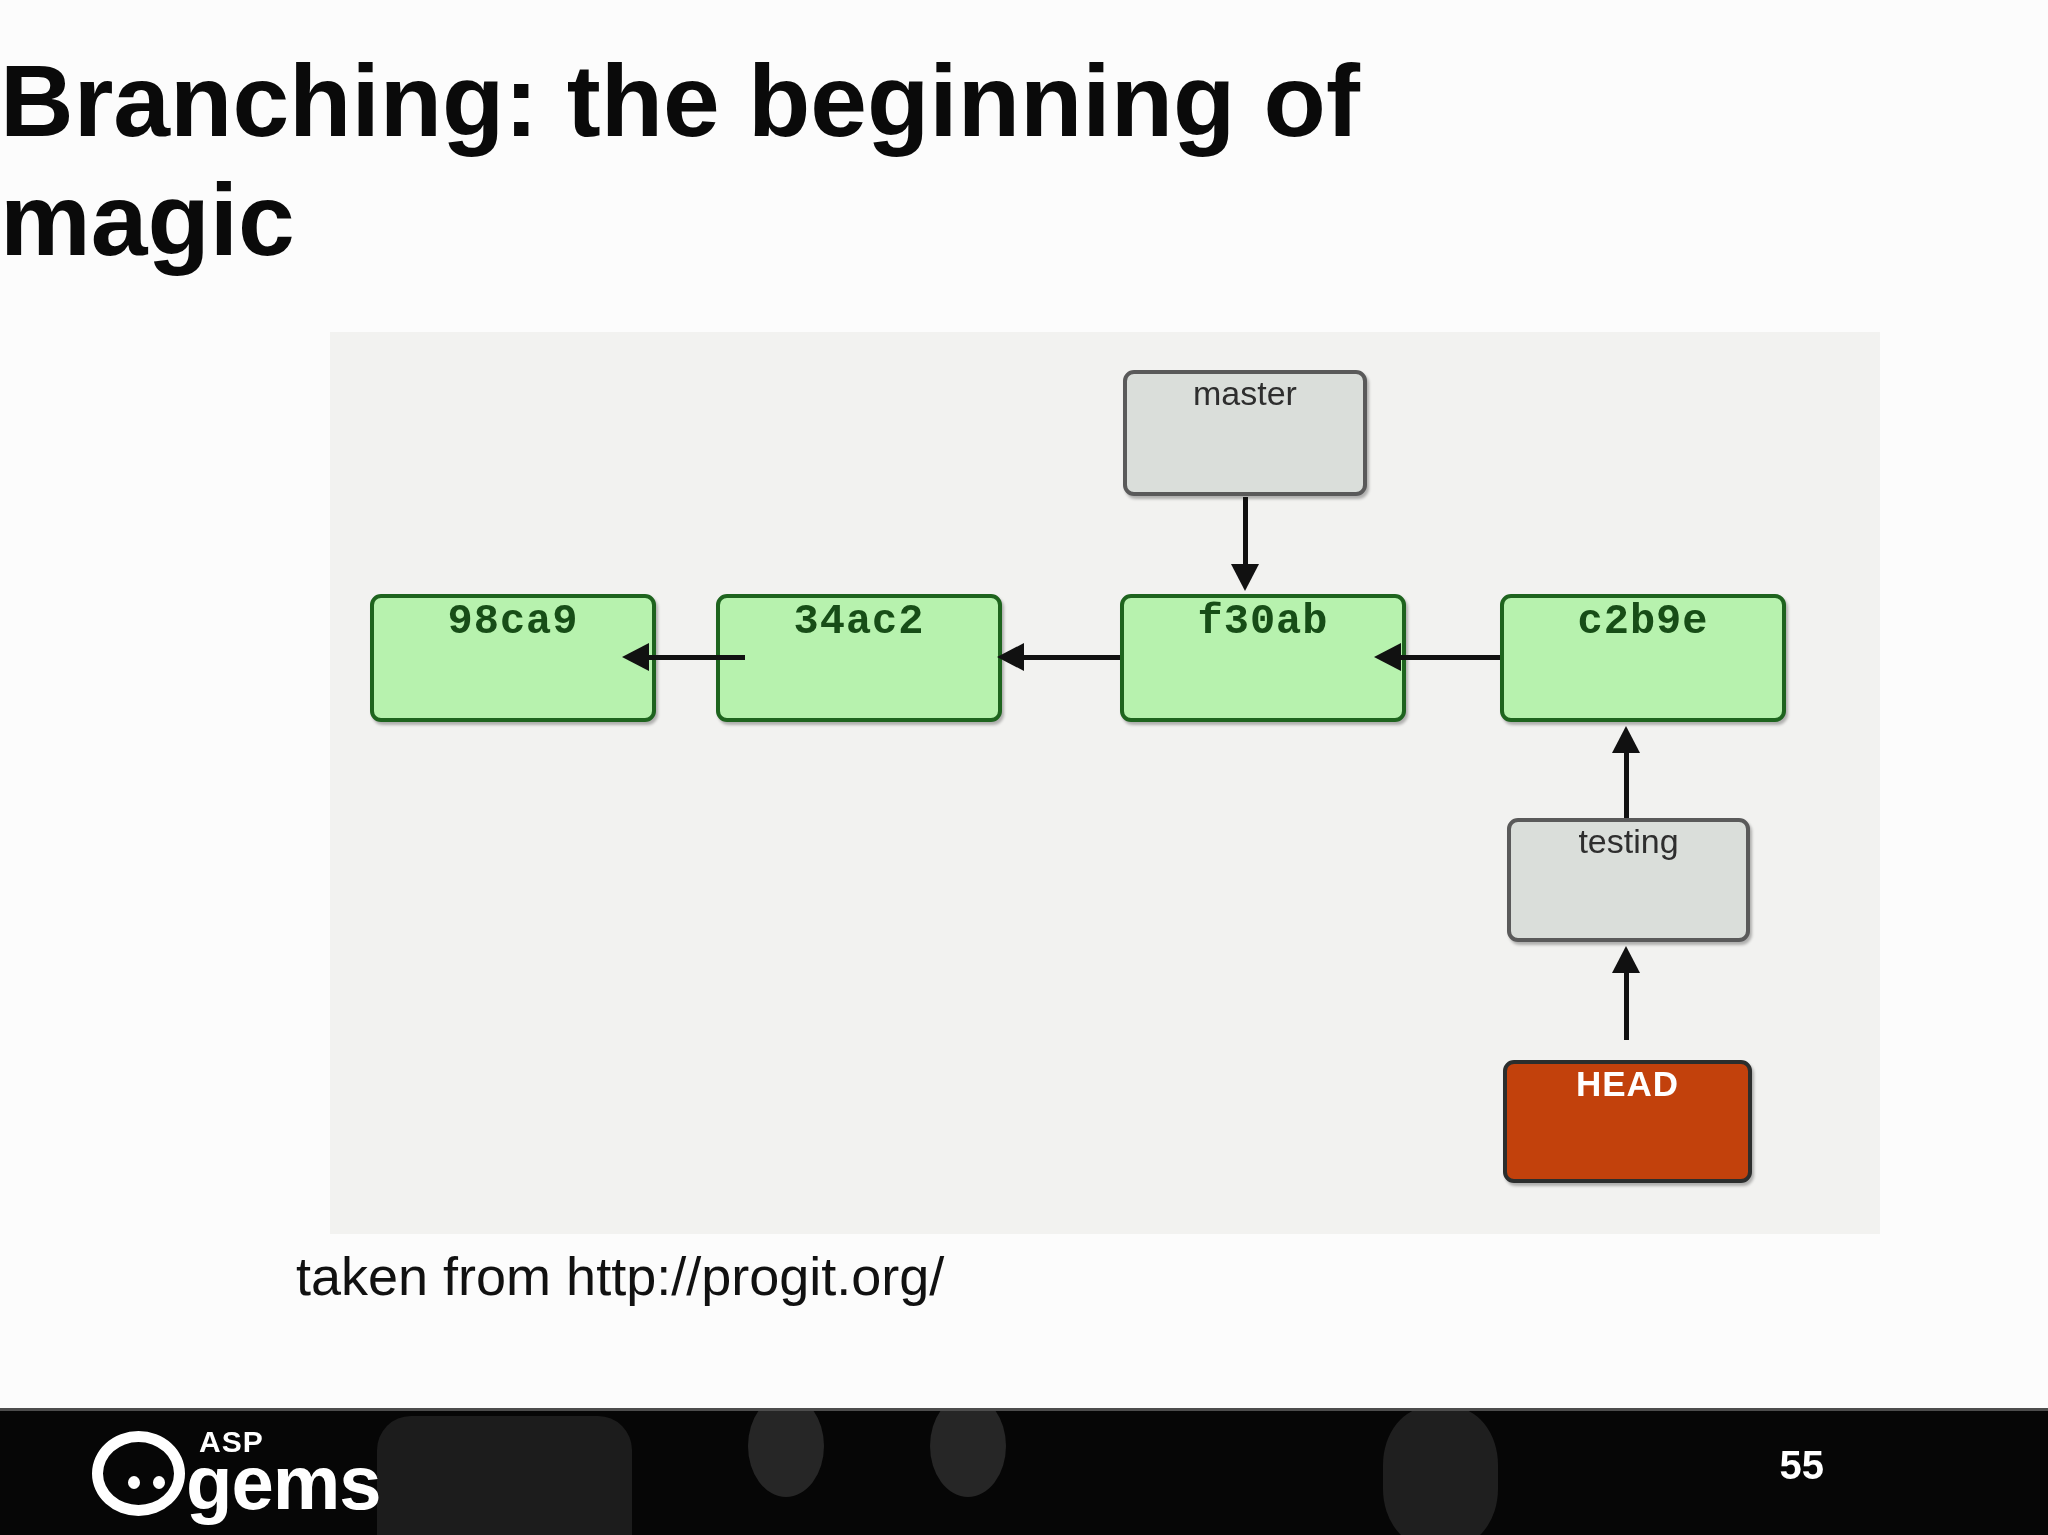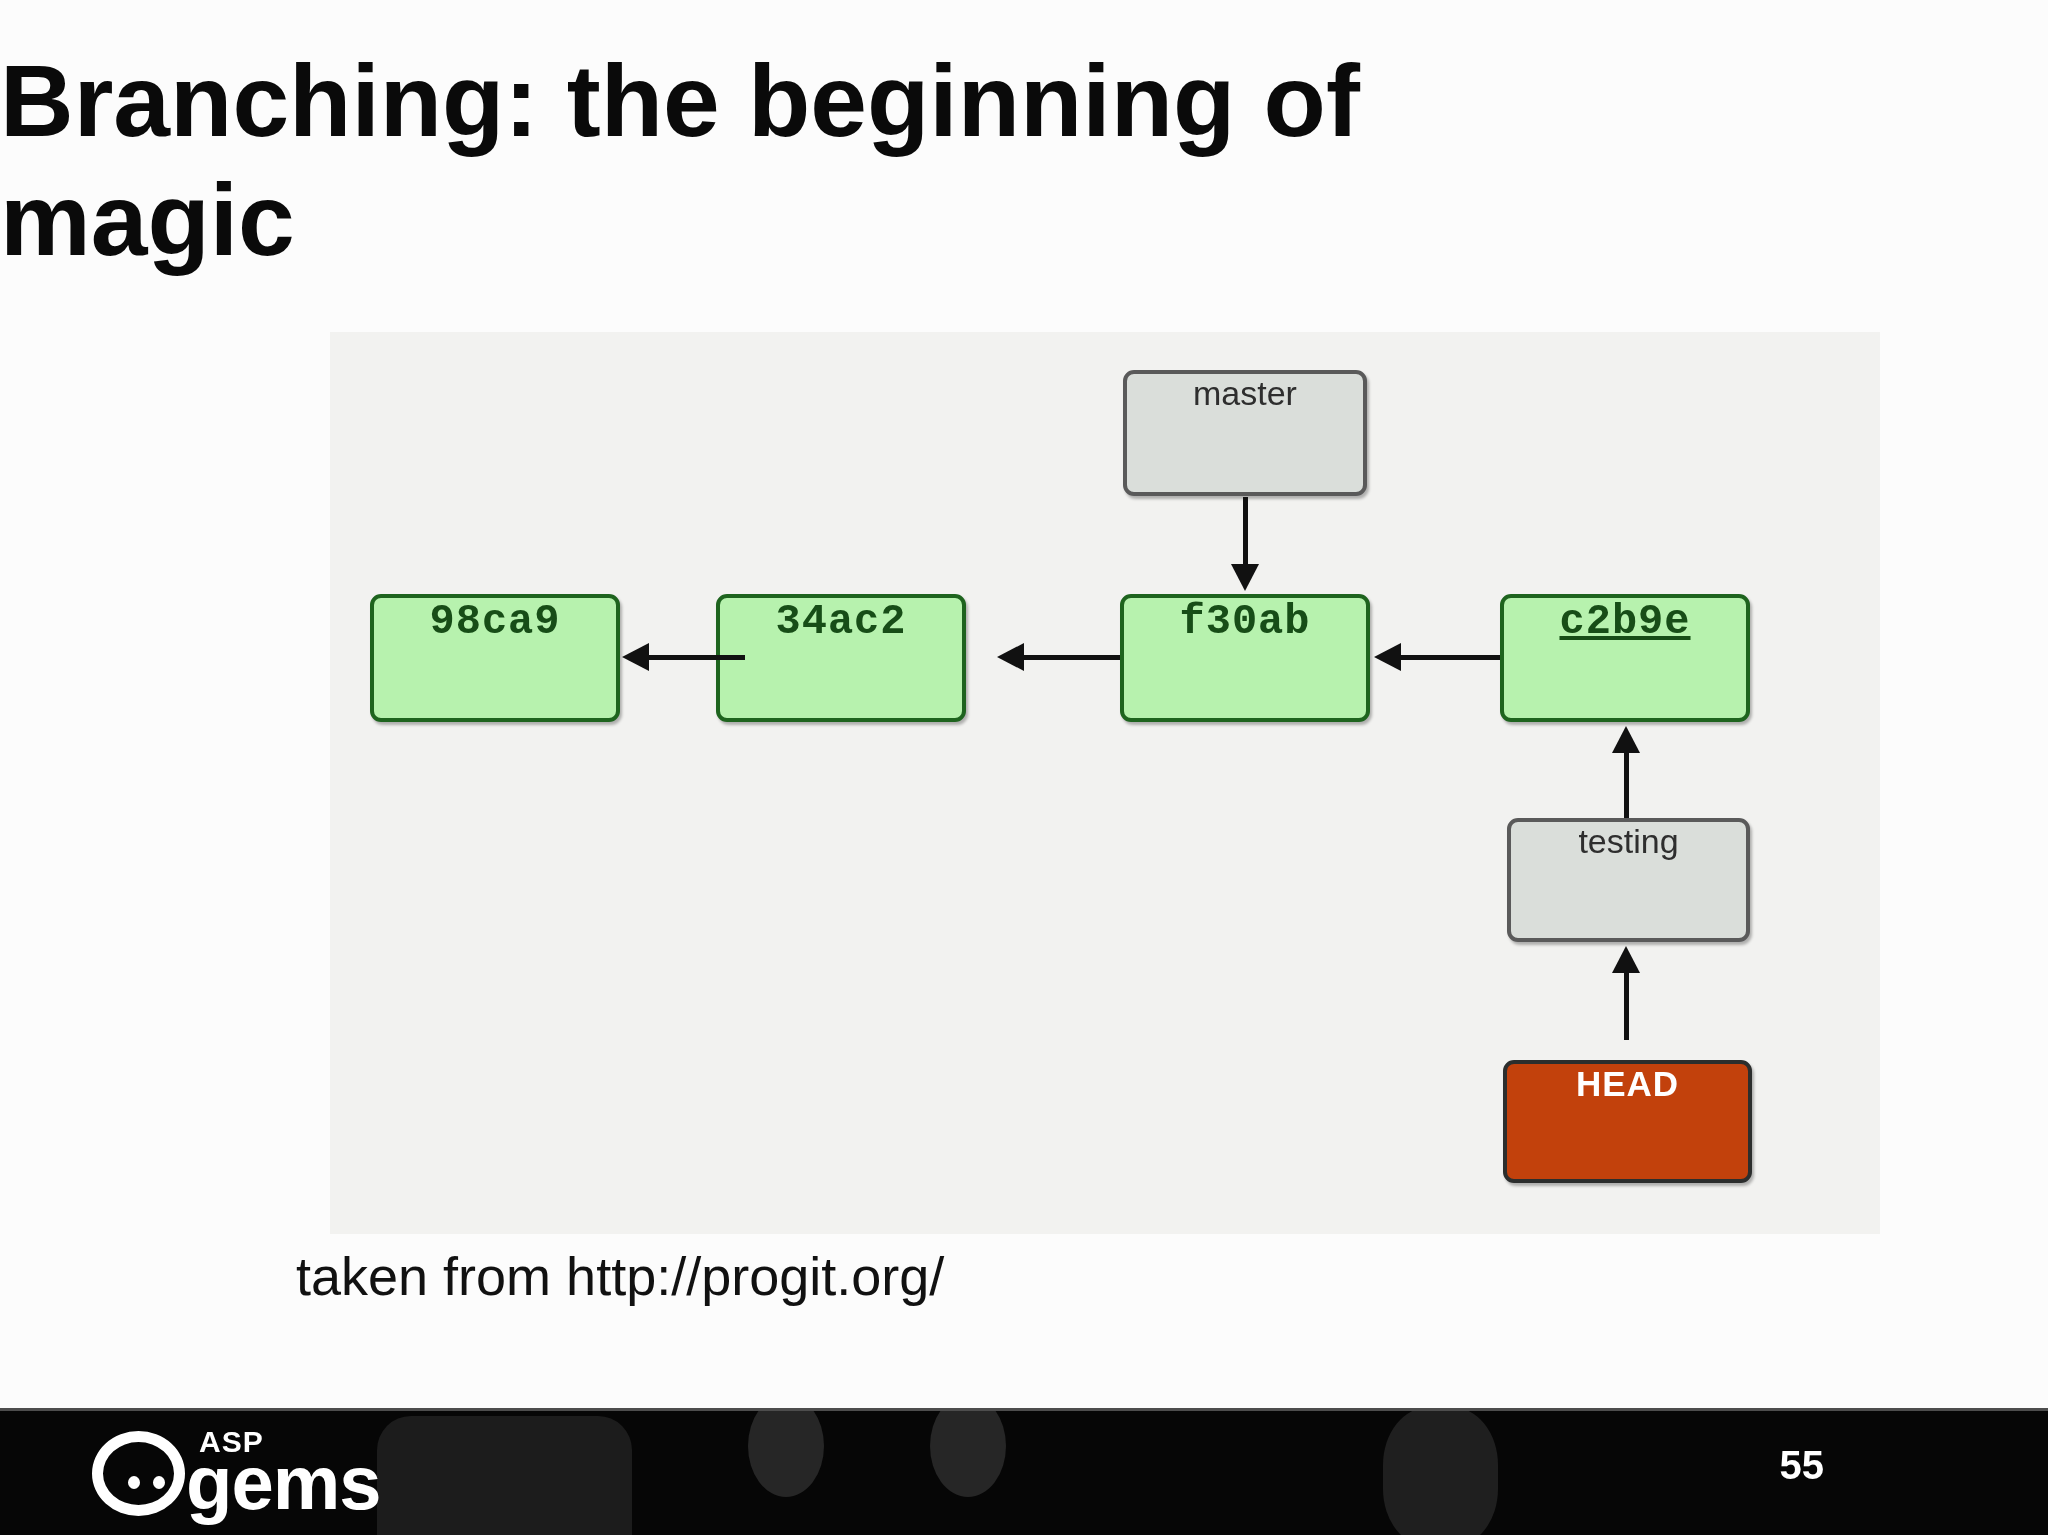--- a/index.html
+++ b/index.html
@@ -17,21 +17,21 @@
   .diagram-bg{
     position:absolute;left:330px;top:332px;width:1550px;height:902px;
     background:#f2f2f0;
   }
   .node{
     position:absolute;display:flex;align-items:flex-start;justify-content:center;
     border-radius:11px;box-sizing:border-box;
     box-shadow:2px 3px 3px rgba(0,0,0,0.28);
   }
   .commit{
-    width:250px;height:128px;top:594px;
+    width:286px;height:128px;top:594px;
     border:4px solid #1e641e;background:#b7f2ae;
     font-family:"Liberation Mono",monospace;font-weight:bold;
     font-size:42px;color:#174d17;letter-spacing:1px;
   }
   .branch{
     width:244px;height:126px;
     border:4px solid #5a5a5a;background:#dadeda;
     font-size:34px;color:#2e2e2e;
   }
   .head{
@@ -103,21 +103,21 @@
 
     <div class="node commit" style="left:370px;">
       <span>98ca9</span>
     </div>
     <div class="node commit" style="left:716px;">
       <span>34ac2</span>
     </div>
     <div class="node commit" style="left:1120px;">
       <span>f30ab</span>
     </div>
-    <div class="node commit" style="left:1500px;text-decoration:underline;">
+    <div class="node commit" style="left:1500px;">
       <span>c2b9e</span>
     </div>
 
     <div class="ahead ahead-left" style="left:622px;top:643px;"></div>
     <div class="shaft h-shaft" style="left:648px;top:655px;width:97px;"></div>
 
     <div class="ahead ahead-left" style="left:997px;top:643px;"></div>
     <div class="shaft h-shaft" style="left:1023px;top:655px;width:97px;"></div>
 
     <div class="ahead ahead-left" style="left:1374px;top:643px;"></div>

